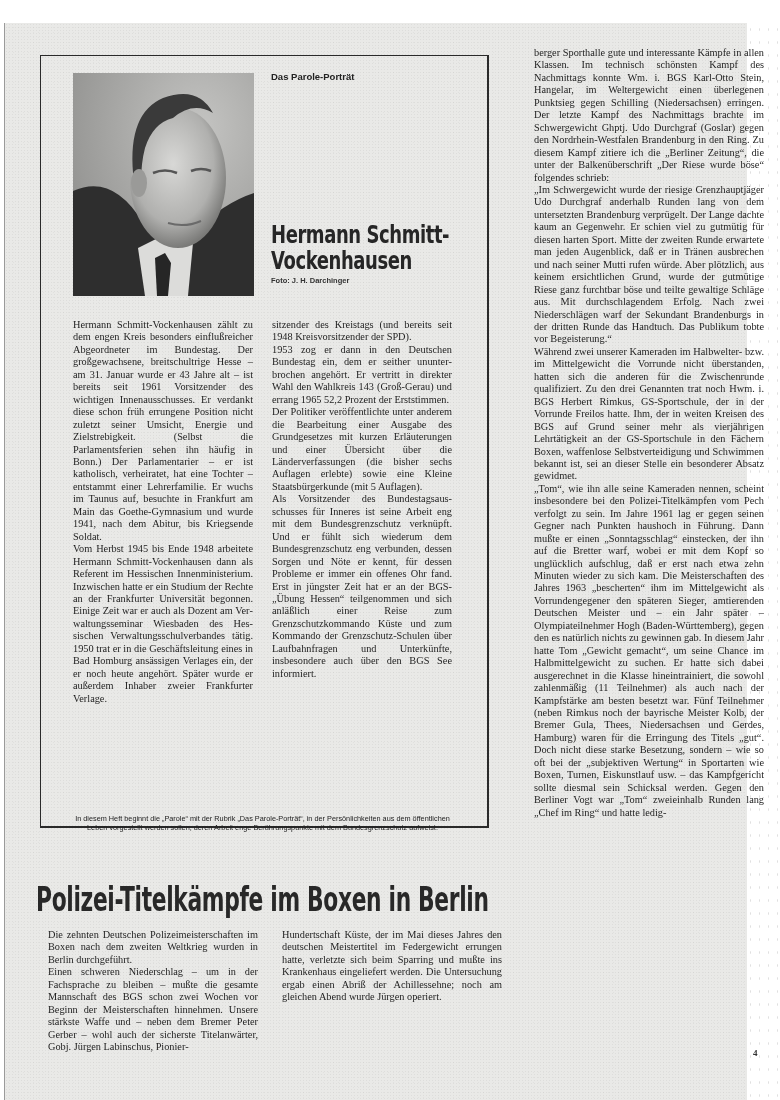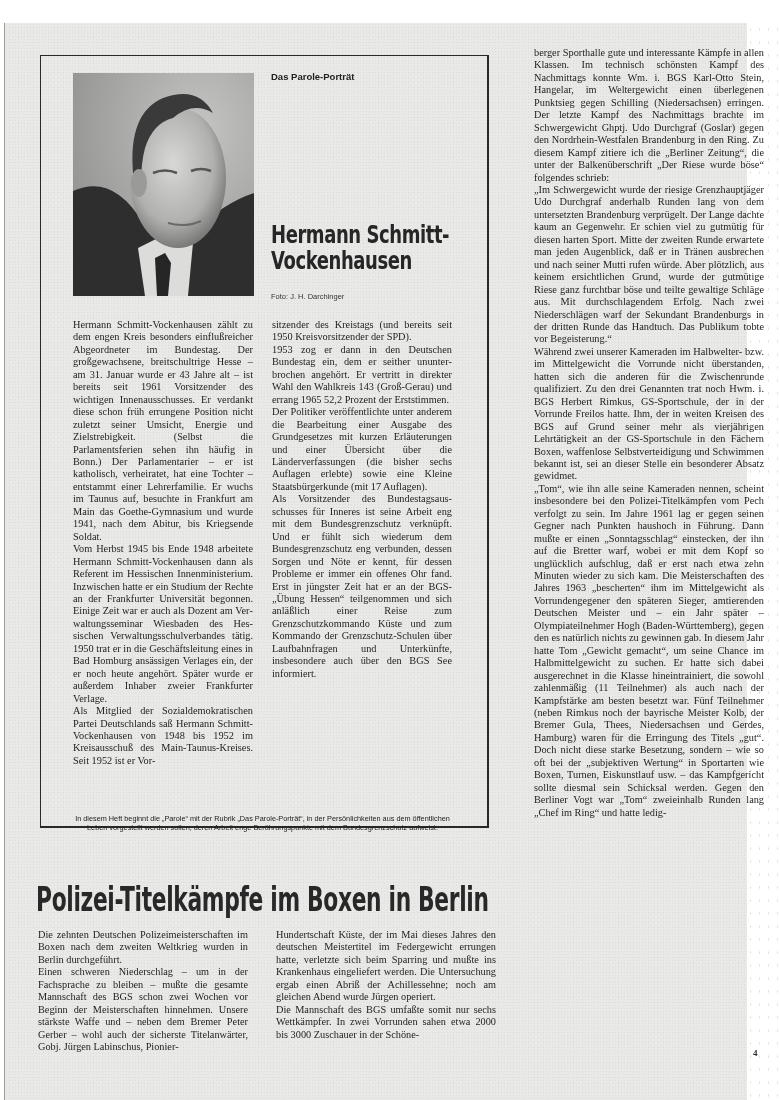--- a/index.html
+++ b/index.html
@@ -42,23 +42,23 @@
   }
   .portrait-title {
     position: absolute; left: 271px; top: 222px; width: 200px;
     font-family: "DejaVu Sans", "Liberation Sans", sans-serif;
     font-weight: bold; font-size: 25px; line-height: 26px;
     color: #262626; letter-spacing: -0.6px;
     transform: scaleX(0.72); transform-origin: left top;
     white-space: nowrap;
   }
   .photo-credit {
-    position: absolute; left: 271px; top: 292px;
+    position: absolute; left: 271px; top: 276px;
     font-family: "Liberation Sans", "DejaVu Sans", sans-serif;
-    font-size: 7.5px; color: #333;
+    font-size: 7.5px; color: #333; font-weight: bold;
   }
   .body-col {
     position: absolute; font-size: 10.3px; line-height: 12.45px;
     text-align: justify; hyphens: manual; color: #1e1e1e;
   }
   .body-col p { margin: 0; }
   .body-col p + p.gap { margin-top: 0; }
   .col-a { left: 73px; top: 319px; width: 180px; }
   .col-b { left: 272px; top: 319px; width: 180px; }
   .note {
@@ -66,22 +66,22 @@
     font-family: "Liberation Sans", "DejaVu Sans", sans-serif;
     font-size: 7.3px; line-height: 8.6px; color: #222; text-align: center;
   }
   .headline {
     position: absolute; left: 36px; top: 880px;
     font-family: "DejaVu Sans", "Liberation Sans", sans-serif;
     font-weight: bold; font-size: 33px; color: #282828;
     letter-spacing: -0.5px; white-space: nowrap;
     transform: scaleX(0.66); transform-origin: left top;
   }
-  .col-c { left: 38px; top: 929px; width: 210px; }
-  .col-d { left: 276px; top: 929px; width: 220px; font-family: Liberation Serif, serif; }
+  .col-c { left: 48px; top: 929px; width: 210px; }
+  .col-d { left: 282px; top: 929px; width: 220px; font-family: Liberation Serif, serif; }
   .col-e { left: 534px; top: 47px; width: 230px; }
   .page-number {
     position: absolute; left: 753px; top: 1048px;
     font-size: 9px; font-weight: bold; color: #333;
     font-family: "Liberation Serif", serif;
   }
 </style>
 </head>
 <body>
 
@@ -119,42 +119,40 @@
 <div class="kicker">Das Parole-Porträt</div>
 <div class="portrait-title">
   <div>Hermann Schmitt-</div>
   <div>Vockenhausen</div>
 </div>
 <div class="photo-credit">Foto: J. H. Darchinger</div>
 
 <div class="body-col col-a">
   <p>Hermann Schmitt-Vockenhausen zählt zu dem engen Kreis besonders einfluß­reicher Abgeordneter im Bundestag. Der großgewachsene, breitschultrige Hesse – am 31. Januar wurde er 43 Jahre alt – ist bereits seit 1961 Vor­sitzender des wichtigen Innenausschus­ses. Er verdankt diese schon früh er­rungene Position nicht zuletzt seiner Umsicht, Energie und Zielstrebigkeit. (Selbst die Parlamentsferien sehen ihn häufig in Bonn.) Der Parlamentarier – er ist katholisch, verheiratet, hat eine Tochter – entstammt einer Lehrer­familie. Er wuchs im Taunus auf, be­suchte in Frankfurt am Main das Goethe-Gymnasium und wurde 1941, nach dem Abitur, bis Kriegsende Soldat.</p>
   <p>Vom Herbst 1945 bis Ende 1948 ar­beitete Hermann Schmitt-Vockenhau­sen dann als Referent im Hessischen Innenministerium. Inzwischen hatte er ein Studium der Rechte an der Frank­furter Universität begonnen. Einige Zeit war er auch als Dozent am Ver­waltungsseminar Wiesbaden des Hes­sischen Verwaltungsschulverbandes tä­tig. 1950 trat er in die Geschäftsleitung eines in Bad Homburg ansässigen Ver­lages ein, der er noch heute angehört. Später wurde er außerdem Inhaber zweier Frankfurter Verlage.</p>
-  <p>Als Mitglied der Sozialdemokratischen Partei Deutschlands saß Hermann Schmitt-Vockenhausen von 1948 bis 1952 im Kreisausschuß des Main-Taunus-Kreises. Seit 1952 ist er Vor-</p>
 </div>
 
 <div class="body-col col-b">
-  <p>sitzender des Kreistags (und bereits seit 1950 Kreisvorsitzender der SPD).</p>
+  <p>sitzender des Kreistags (und bereits seit 1948 Kreisvorsitzender der SPD).</p>
   <p class="gap">1953 zog er dann in den Deutschen Bundestag ein, dem er seither ununter­brochen angehört. Er vertritt in direk­ter Wahl den Wahlkreis 143 (Groß-Gerau) und errang 1965 52,2 Prozent der Erststimmen.</p>
-  <p class="gap">Der Politiker veröffentlichte unter an­derem die Bearbeitung einer Ausgabe des Grundgesetzes mit kurzen Erläu­terungen und einer Übersicht über die Länderverfassungen (die bisher sechs Auflagen erlebte) sowie eine Kleine Staatsbürgerkunde (mit 17 Auflagen).</p>
+  <p class="gap">Der Politiker veröffentlichte unter an­derem die Bearbeitung einer Ausgabe des Grundgesetzes mit kurzen Erläu­terungen und einer Übersicht über die Länderverfassungen (die bisher sechs Auflagen erlebte) sowie eine Kleine Staatsbürgerkunde (mit 5 Auflagen).</p>
   <p class="gap">Als Vorsitzender des Bundestagsaus­schusses für Inneres ist seine Arbeit eng mit dem Bundesgrenzschutz ver­knüpft. Und er fühlt sich wiederum dem Bundesgrenzschutz eng verbun­den, dessen Sorgen und Nöte er kennt, für dessen Probleme er immer ein offe­nes Ohr fand. Erst in jüngster Zeit hat er an der BGS-„Übung Hessen“ teil­genommen und sich anläßlich einer Reise zum Grenzschutzkommando Küste und zum Kommando der Grenz­schutz-Schulen über Laufbahnfragen und Unterkünfte, insbesondere auch über den BGS See informiert.</p>
 </div>
 
 <div class="note">In diesem Heft beginnt die „Parole“ mit der Rubrik „Das Parole-Porträt“, in der Persönlich­keiten aus dem öffentlichen Leben vorgestellt werden sollen, deren Arbeit enge Berührungs­punkte mit dem Bundesgrenzschutz aufweist.</div>
 
 <div class="headline">Polizei-Titelkämpfe im Boxen in Berlin</div>
 
 <div class="body-col col-c">
   <p>Die zehnten Deutschen Polizeimeisterschaften im Boxen nach dem zweiten Weltkrieg wur­den in Berlin durchgeführt.</p>
   <p>Einen schweren Niederschlag – um in der Fachsprache zu bleiben – mußte die gesamte Mannschaft des BGS schon zwei Wochen vor Beginn der Meisterschaften hinnehmen. Un­sere stärkste Waffe und – neben dem Bremer Peter Gerber – wohl auch der sicherste Titel­anwärter, Gobj. Jürgen Labinschus, Pionier-</p>
 </div>
 
 <div class="body-col col-d">
   <p>Hundertschaft Küste, der im Mai dieses Jah­res den deutschen Meistertitel im Federge­wicht errungen hatte, verletzte sich beim Spar­ring und mußte ins Krankenhaus eingeliefert werden. Die Untersuchung ergab einen Abriß der Achillessehne; noch am gleichen Abend wurde Jürgen operiert.</p>
-  <p>Die Mannschaft des BGS umfaßte somit nur sechs Wettkämpfer. In zwei Vorrunden sahen etwa 2000 bis 3000 Zuschauer in der Schöne-</p>
 </div>
 
 <div class="body-col col-e">
   <p>berger Sporthalle gute und interessante Kämpfe in allen Klassen. Im technisch schön­sten Kampf des Nachmittags konnte Wm. i. BGS Karl-Otto Stein, Hangelar, im Welter­gewicht einen überlegenen Punktsieg gegen Schilling (Niedersachsen) erringen. Der letzte Kampf des Nachmittags brachte im Schwerge­wicht Ghptj. Udo Durchgraf (Goslar) gegen den Nordrhein-Westfalen Brandenburg in den Ring. Zu diesem Kampf zitiere ich die „Ber­liner Zeitung“, die unter der Balkenüber­schrift „Der Riese wurde böse“ folgendes schrieb:</p>
   <p>„Im Schwergewicht wurde der riesige Grenz­hauptjäger Udo Durchgraf anderhalb Runden lang von dem untersetzten Brandenburg ver­prügelt. Der Lange dachte kaum an Gegen­wehr. Er schien viel zu gutmütig für diesen harten Sport. Mitte der zweiten Runde er­wartete man jeden Augenblick, daß er in Trä­nen ausbrechen und nach seiner Mutti rufen würde. Aber plötzlich, aus keinem ersicht­lichen Grund, wurde der gutmütige Riese ganz furchtbar böse und teilte gewaltige Schläge aus. Mit durchschlagendem Erfolg. Nach zwei Niederschlägen warf der Sekundant Branden­burgs in der dritten Runde das Handtuch. Das Publikum tobte vor Begeisterung.“</p>
   <p>Während zwei unserer Kameraden im Halb­welter- bzw. im Mittelgewicht die Vorrunde nicht überstanden, hatten sich die anderen für die Zwischenrunde qualifiziert. Zu den drei Genannten trat noch Hwm. i. BGS Herbert Rimkus, GS-Sportschule, der in der Vorrunde Freilos hatte. Ihm, der in weiten Kreisen des BGS auf Grund seiner mehr als vierjährigen Lehrtätigkeit an der GS-Sportschule in den Fächern Boxen, waffenlose Selbstverteidigung und Schwimmen bekannt ist, sei an dieser Stelle ein besonderer Absatz gewidmet.</p>
   <p class="gap">„Tom“, wie ihn alle seine Kameraden nennen, scheint insbesondere bei den Polizei-Titel­kämpfen vom Pech verfolgt zu sein. Im Jahre 1961 lag er gegen seinen Gegner nach Punk­ten haushoch in Führung. Dann mußte er ei­nen „Sonntagsschlag“ einstecken, der ihn auf die Bretter warf, wobei er mit dem Kopf so unglücklich aufschlug, daß er erst nach etwa zehn Minuten wieder zu sich kam. Die Mei­sterschaften des Jahres 1963 „bescherten“ ihm im Mittelgewicht als Vorrundengegener den späteren Sieger, amtierenden Deutschen Mei­ster und – ein Jahr später – Olympiateilneh­mer Hogh (Baden-Württemberg), gegen den es natürlich nichts zu gewinnen gab. In die­sem Jahr hatte Tom „Gewicht gemacht“, um seine Chance im Halbmittelgewicht zu suchen. Er hatte sich dabei ausgerechnet in die Klasse hineintrainiert, die sowohl zahlenmäßig (11 Teilnehmer) als auch nach der Kampfstärke am besten besetzt war. Fünf Teilnehmer (ne­ben Rimkus noch der bayrische Meister Kolb, der Bremer Gula, Thees, Niedersachsen und Gerdes, Hamburg) waren für die Erringung des Titels „gut“. Doch nicht diese starke Be­setzung, sondern – wie so oft bei der „sub­jektiven Wertung“ in Sportarten wie Boxen, Turnen, Eiskunstlauf usw. – das Kampfgericht sollte diesmal sein Schicksal werden. Gegen den Berliner Vogt war „Tom“ zweieinhalb Runden lang „Chef im Ring“ und hatte ledig-</p>
 </div>
 
 <div class="page-number">4</div>

